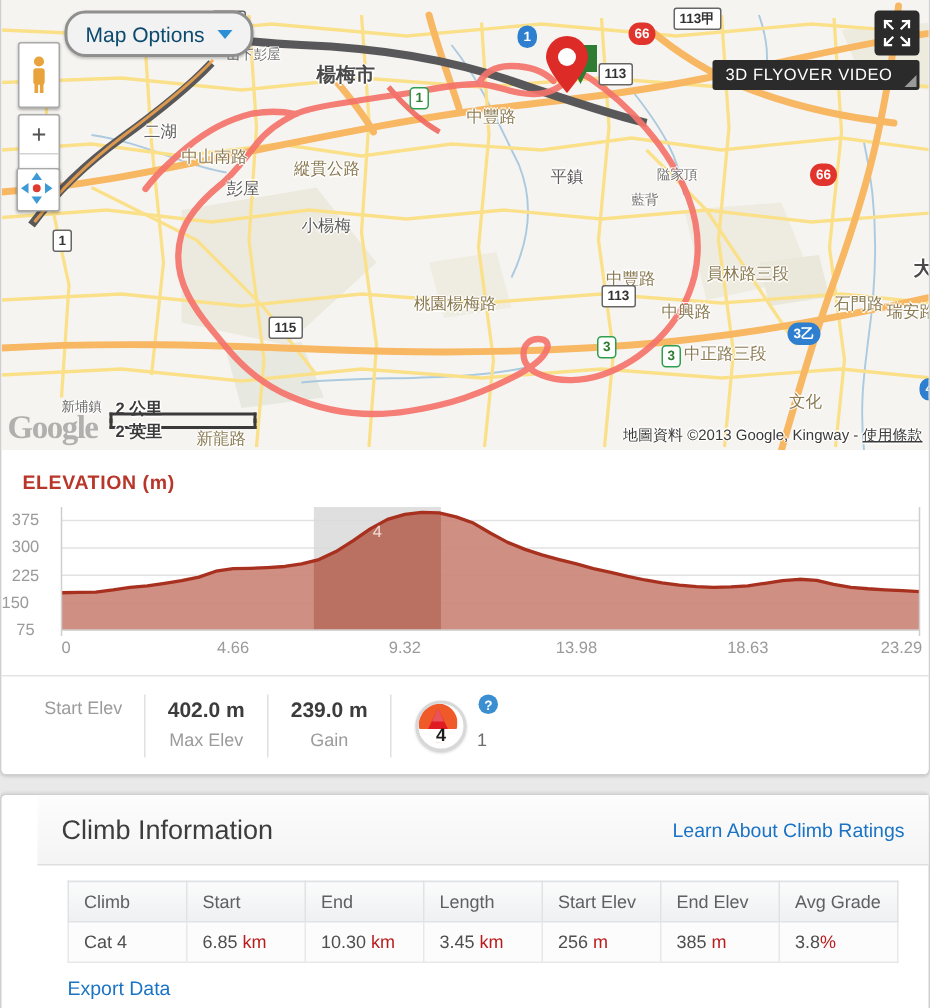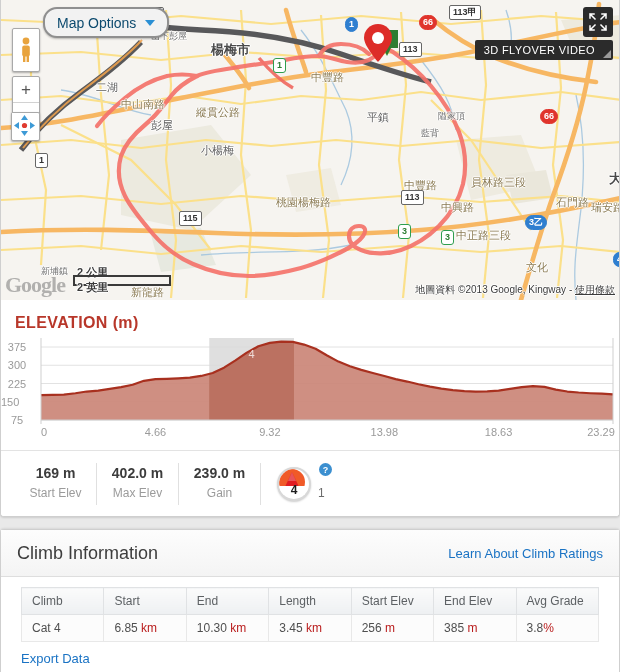--- a/index.html
+++ b/index.html
@@ -58,21 +58,21 @@
     text-shadow:1px 0 #fff,-1px 0 #fff,0 1px #fff,0 -1px #fff;}
   .scalebar .bar{position:absolute;left:0;width:94px;height:5px;border:2px solid #3a3a3a;}
   .sb1 .bar{top:10px;border-bottom:none;}
   .sb2 .bar{top:-1px;border-top:none;}
   .attrib{position:absolute;right:6px;bottom:3px;font-size:10px;color:#3b3b3b;
     text-shadow:1px 0 #fff,-1px 0 #fff,0 1px #fff,0 -1px #fff;}
   .attrib u{text-decoration:underline;}
 
   
   .elev{position:absolute;left:0;top:300px;width:620px;height:150px;background:#fff;}
-  .elev-title{position:absolute;left:14px;top:14px;font-size:16px;letter-spacing:.4px;
+  .elev-title{position:absolute;left:14px;top:14px;font-size:13px;letter-spacing:.4px;
     color:#b8372a;font-weight:bold;}
   .chart{position:absolute;left:0;top:32px;width:620px;height:118px;}
   .ytick{position:absolute;right:4px;font-size:11px;color:#9a9a9a;text-align:center;
     transform:translateY(-50%);}
   .xtick{position:absolute;font-size:11px;color:#9a9a9a;transform:translateX(-50%);}
 
   
   .stats{position:absolute;left:0;top:450px;width:620px;height:66px;background:#fff;
     border-top:1px solid #e3e3e3;display:flex;align-items:center;}
   .stat{width:81px;text-align:center;border-right:1px solid #e0e0e0;height:42px;}
@@ -85,21 +85,21 @@
   .cbadge .num{position:absolute;left:0;right:0;bottom:2px;text-align:center;font-size:12px;
     font-weight:bold;color:#1d1d1d;z-index:3;}
   .cbadge-count{font-size:12px;color:#6c6c6c;padding-bottom:1px;}
   .help{position:absolute;left:42px;top:-4px;width:13px;height:13px;border-radius:50%;
     background:#3b8fd0;color:#fff;font-size:9px;font-weight:bold;display:flex;
     align-items:center;justify-content:center;cursor:pointer;}
 
   
   .climb-panel{position:absolute;left:0;top:529px;width:620px;height:143px;background:#fff;
     border:1px solid #cfcfcf;border-bottom:none;box-sizing:border-box;border-radius:4px 4px 0 0;
-    box-shadow:0 -1px 2px rgba(0,0,0,.08);}
+    box-shadow:0 -1px 2px rgba(0,0,0,.08);padding-left:24px;}
   .climb-head{height:46px;border-bottom:1px solid #dedede;
     background:linear-gradient(#fdfdfd,#f4f4f4);display:flex;align-items:center;
     justify-content:space-between;padding:0 16px;}
   .climb-head h2{margin:0;font-size:18px;font-weight:normal;color:#3d3d3d;}
   .climb-head a{font-size:13px;color:#1a73c4;text-decoration:none;}
   .tblwrap{padding:10px 20px 0 20px;}
   table{border-collapse:collapse;width:100%;table-layout:fixed;}
   th{background:linear-gradient(#fbfbfb,#eef0f2);border:1px solid #e0e2e4;
     font-size:12px;font-weight:normal;color:#5d6164;text-align:left;padding:6px 10px;}
   td{border:1px solid #e8e8e8;font-size:12px;color:#4f4f4f;padding:6px 10px;background:#fcfcfc;}
@@ -347,21 +347,20 @@
             <div class="xtick" style="left: 268.898px; top: 94px;">9.32</div>
             <div class="xtick" style="left: 383.347px; top: 94px;">13.98</div>
             <div class="xtick" style="left: 497.551px; top: 94px;">18.63</div>
             <div class="xtick" style="left: 600px; top: 94px; text-align: right;">23.29</div>
           </div>
       </div>
     </div>
 
     <div class="stats">
       <div class="stat">
-        <div class="v">169 m</div>
         <div class="l">Start Elev</div>
       </div>
       <div class="stat">
         <div class="v">402.0 m</div>
         <div class="l">Max Elev</div>
       </div>
       <div class="stat">
         <div class="v">239.0 m</div>
         <div class="l">Gain</div>
       </div>

